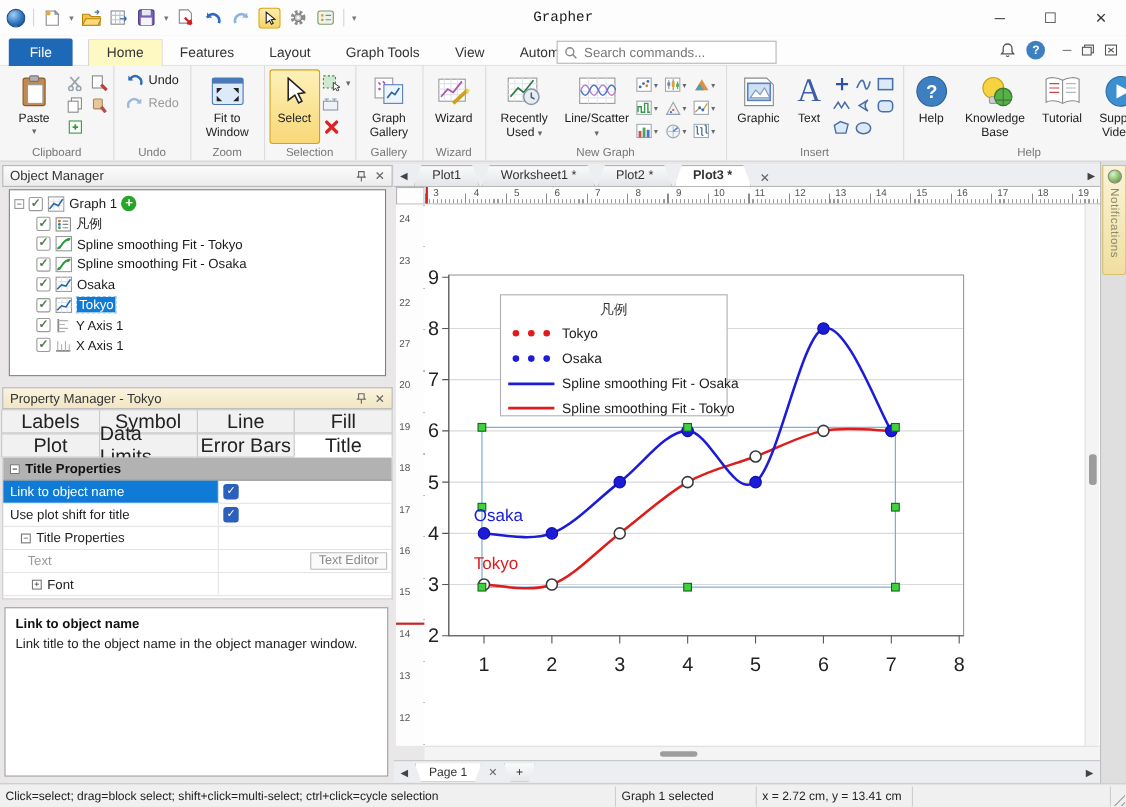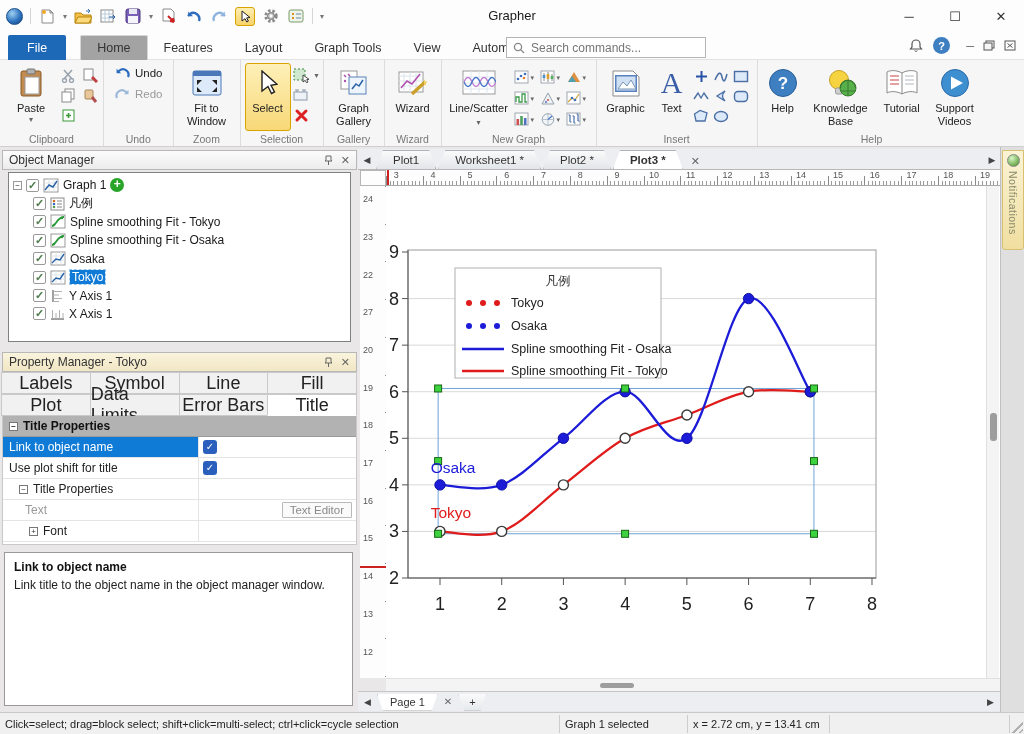--- a/index.html
+++ b/index.html
@@ -11,30 +11,30 @@
   .titlebar { position:absolute; left:0; top:0; width:1024px; height:32px; background:#fdfdfd; }
   .qat { position:absolute; left:6px; top:5px; display:flex; align-items:center; gap:7px; height:22px; }
   .qat .sep { width:1px; height:16px; background:#d5d5d5; }
   .qat .ic { width:18px; height:18px; display:flex; align-items:center; justify-content:center; }
   .qat .caret { font-size:8px; color:#777; }
   .logo-orb { width:17px; height:17px; border-radius:50%;
               background:radial-gradient(circle at 35% 30%, #9fd0f0 0%, #2f74c0 55%, #123f7a 100%);
               border:1px solid #1c4e8a; }
   .sel-box-small { width:20px; height:19px; background:linear-gradient(#fdeeb3,#f7d46a); border:1px solid #d8a200; border-radius:3px;
                    display:flex; align-items:center; justify-content:center; }
-  .win-title { position:absolute; left:0; right:0; top:8px; text-align:center; font-size:13px; color:#1a1a1a; }
+  .win-title { position:absolute; left:0; right:0; top:8px; text-align:center; font-size:13px; color:#1a1a1a;font-family:Liberation Mono, monospace; }
   .win-btns { position:absolute; right:0; top:0; display:flex; height:32px; }
   .win-btn { width:46px; height:32px; display:flex; align-items:center; justify-content:center; font-size:13px; color:#333; }
 
   
   .tabrow { position:absolute; left:0; top:32px; width:1024px; height:28px; background:#fdfdfd; border-bottom:1px solid #e3e3e3; }
   .tabs { position:absolute; left:8px; top:3px; display:flex; height:25px; align-items:stretch; }
   .rtab { padding:0 16px; font-size:12.5px; color:#333; display:flex; align-items:center; }
   .rtab.file { background:#1e68b8; color:#fff; border-radius:2px 2px 0 0; padding:0 19px; margin-right:14px; }
-  .rtab.active { background:#a3a3a3; border:1px solid #d5d5d5; border-bottom:none; border-radius:2px 2px 0 0; }
+  .rtab.active { background:#fef9c3; border:1px solid #d5d5d5; border-bottom:none; border-radius:2px 2px 0 0; }
   .searchbox { position:absolute; left:506px; top:5px; width:200px; height:21px; border:1px solid #b5b5b5; background:#fff;
                display:flex; align-items:center; padding:0 6px; gap:6px; }
   .searchbox input { border:none; outline:none; font-size:12px; color:#777; width:160px; font-family:"Liberation Sans",sans-serif; background:transparent; }
   .tabrow-right { position:absolute; right:8px; top:5px; display:flex; align-items:center; gap:10px; }
   .mini-help { width:17px; height:17px; border-radius:50%; background:#3e7fc1; color:#fff; font-size:11px; font-weight:bold;
                display:flex; align-items:center; justify-content:center; }
   .winmini { display:flex; gap:9px; margin-left:6px; color:#555; font-size:11px; align-items:center; }
 
   
   .ribbon { position:absolute; left:0; top:60px; width:1024px; height:87px; background:#f6f6f6; border-bottom:1px solid #d0d0d0; display:flex; }
@@ -419,20 +419,32 @@
               <path d="M14,24 L27,12" stroke="#caa02a" stroke-width="3.4"></path>
               <path d="M26,9 l1.2,2.2 2.3,0.4 -1.7,1.7 0.4,2.3 -2.2,-1.1" fill="#f2d060"></path>
             </svg>
         </span>
         <span>Wizard</span>
       </div>
       <div class="rgroup-label">Wizard</div>
     </div>
 
     <div class="rgroup">
+      <div class="bigbtn" style="width:62px;">
+        <span class="bicon">
+          <svg width="32" height="27">
+              <rect x="1" y="1" width="26" height="21" fill="#fff" stroke="#999"></rect>
+              <path d="M1,6 h26 M1,11 h26 M1,16 h26 M7,1 v21 M14,1 v21 M21,1 v21" stroke="#e2e8ee"></path>
+              <path d="M3,18 l7,-8 5,4 9,-11" fill="none" stroke="#2a7a3a" stroke-width="1.5"></path>
+              <circle cx="22" cy="18" r="7" fill="#e8edf2" stroke="#8a98a8" stroke-width="1.4"></circle>
+              <path d="M22,14 v4.4 l3,1.6" fill="none" stroke="#55636f" stroke-width="1.4"></path>
+            </svg>
+        </span>
+        <span><span>Recently Used</span> <span style="font-size:8px;color:#666">▾</span></span>
+      </div>
       <div class="bigbtn" style="width:66px;">
         <span class="bicon">
           <svg width="34" height="27">
               <rect x="1" y="1" width="32" height="23" fill="#fff" stroke="#999"></rect>
               <path d="M1,7 h32 M1,13 h32 M1,19 h32 M9,1 v23 M17,1 v23 M25,1 v23" stroke="#e2e8ee"></path>
               <path d="M2,12 q4,-9 8,0 t8,0 t8,0 t8,0" fill="none" stroke="#c080d0" stroke-width="1.4"></path>
               <path d="M2,12 q4,9 8,0 t8,0 t8,0 t8,0" fill="none" stroke="#4a78c8" stroke-width="1.4"></path>
             </svg>
         </span>
         <span><span>Line/Scatter</span> <span style="font-size:8px;color:#666">▾</span></span>

